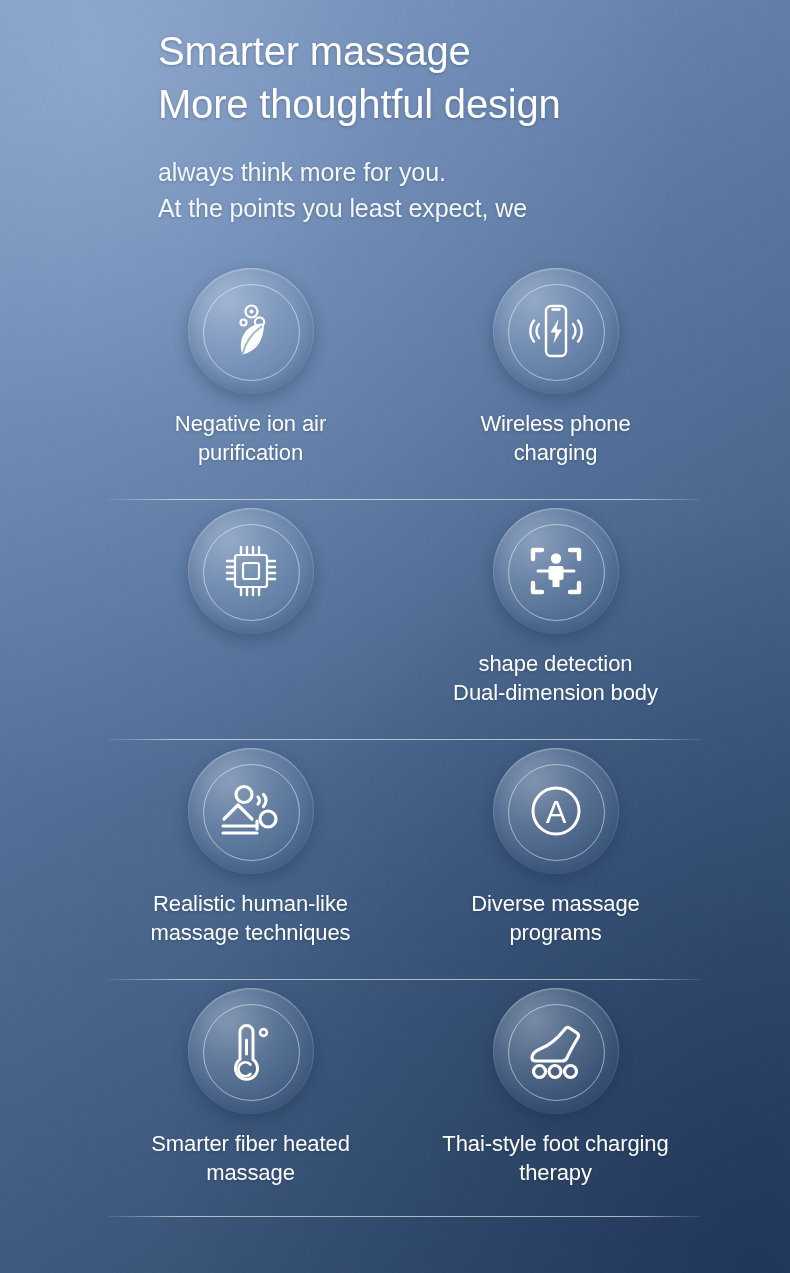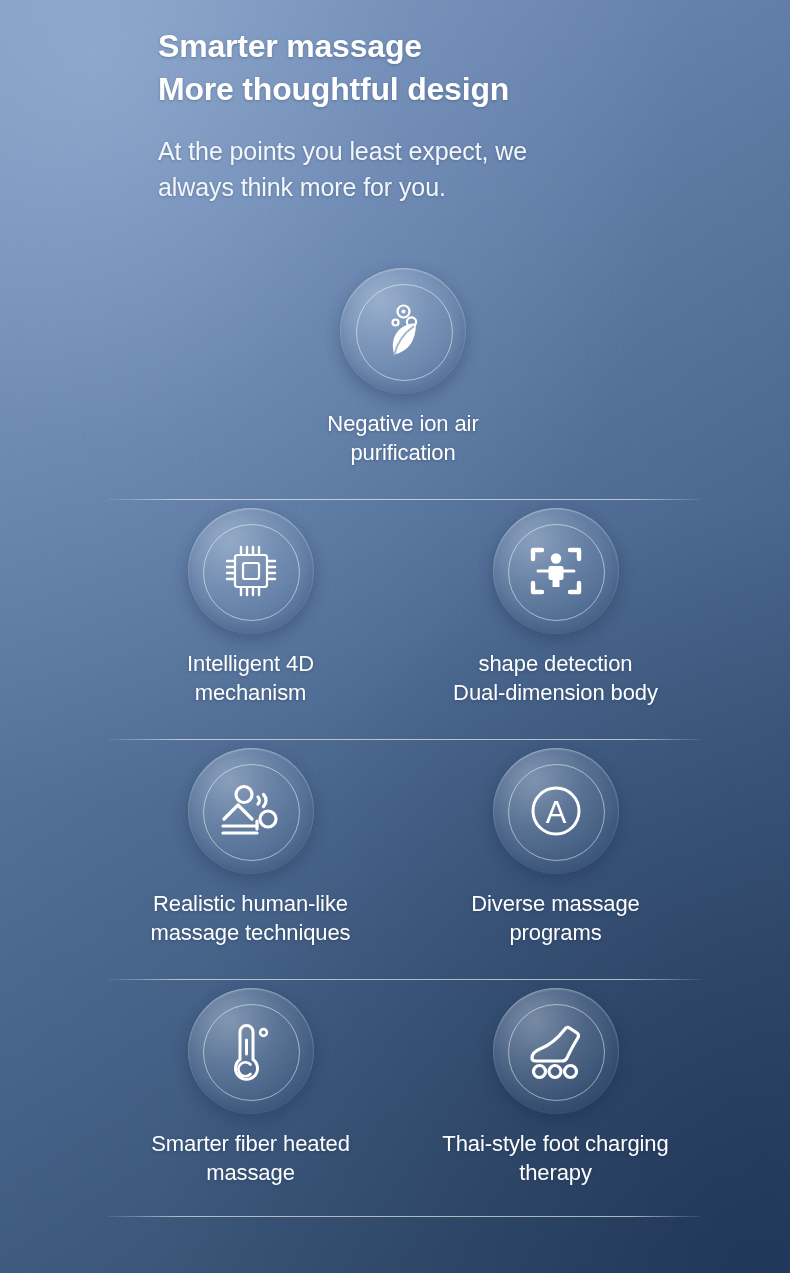--- a/index.html
+++ b/index.html
@@ -38,22 +38,22 @@
 
   
   .header {
     position: absolute;
     left: 158px;
     top: 25px;
     width: 620px;
   }
   .headline {
     color: #ffffff;
-    font-size: 32px;
-    font-weight: bold;
+    font-size: 40px;
+    font-weight: normal;
     line-height: 1.33;
     letter-spacing: -0.2px;
     text-shadow: 0 1px 3px rgba(20,40,70,0.30);
     white-space: nowrap;
   }
   .subhead {
     margin-top: 24px;
     color: #f3f6fb;
     font-size: 25px;
     font-weight: normal;
@@ -147,22 +147,22 @@
 <body>
 
 <div id="page">
 
   <div class="header">
     <div class="headline">
       <div>Smarter massage</div>
       <div>More thoughtful design</div>
     </div>
     <div class="subhead">
+      <div>always think more for you.</div>
       <div>At the points you least expect, we</div>
-      <div>always think more for you.</div>
     </div>
   </div>
 
   <div class="grid">
 
     <div class="row">
       <div class="row-inner">
 
         <div class="cell">
           <div class="orb">
@@ -176,20 +176,39 @@
               <path d="M46 25.5 C46 43 38 53.5 24.5 56.5 C21 48 23 36.5 30.5 30.5 C36 26 41.5 25 46 25.5 Z" fill="#ffffff"></path>
               <path d="M24.5 56.5 C27 45 33.5 35.5 43.5 28.5" fill="none" stroke="#9fb6d4" stroke-width="2" stroke-linecap="round"></path>
             </svg>
           </div>
           <div class="caption">
             <div>Negative ion air</div>
             <div>purification</div>
           </div>
         </div>
 
+        <div class="cell">
+          <div class="orb">
+            <svg width="68" height="66" viewBox="0 0 68 66">
+              <g fill="none" stroke="#ffffff" stroke-width="2.4" stroke-linecap="round" stroke-linejoin="round">
+                <rect x="24" y="8" width="20" height="50" rx="5"></rect>
+                <path d="M30.5 11.5 h7"></path>
+                <path d="M17 26 a11 11 0 0 0 0 14"></path>
+                <path d="M12 22.5 a17 17 0 0 0 0 21"></path>
+                <path d="M51 26 a11 11 0 0 1 0 14"></path>
+                <path d="M56 22.5 a17 17 0 0 1 0 21"></path>
+              </g>
+              <path d="M36.5 21 L28.5 34.5 h5.2 L31.5 45.5 L40 31.5 h-5.3 Z" fill="#ffffff"></path>
+            </svg>
+          </div>
+          <div class="caption">
+            <div>Wireless phone</div>
+            <div>charging</div>
+          </div>
+        </div>
 
       </div>
       <div class="divider" style="top:231px"></div>
     </div>
 
     <div class="row">
       <div class="row-inner">
 
         <div class="cell">
           <div class="orb">
@@ -198,24 +217,20 @@
                 <rect x="16" y="16" width="32" height="32" rx="2.5"></rect>
                 <rect x="24" y="24" width="16" height="16" rx="2"></rect>
               </g>
               <g stroke="#ffffff" stroke-width="2.4" stroke-linecap="round">
                 <path d="M22 8 v7 M28 8 v7 M34 8 v7 M40 8 v7"></path>
                 <path d="M22 49 v7 M28 49 v7 M34 49 v7 M40 49 v7"></path>
                 <path d="M8 22 h7 M8 28 h7 M8 34 h7 M8 40 h7"></path>
                 <path d="M49 22 h7 M49 28 h7 M49 34 h7 M49 40 h7"></path>
               </g>
             </svg>
-          </div>
-          <div class="caption">
-            <div>Intelligent 4D</div>
-            <div>mechanism</div>
           </div>
         </div>
 
         <div class="cell">
           <div class="orb">
             <svg width="64" height="64" viewBox="0 0 64 64">
               <g fill="none" stroke="#ffffff" stroke-width="4.4" stroke-linecap="round" stroke-linejoin="round">
                 <path d="M9 20 V11 h9"></path>
                 <path d="M46 11 h9 v9"></path>
                 <path d="M55 44 v9 h-9"></path>

